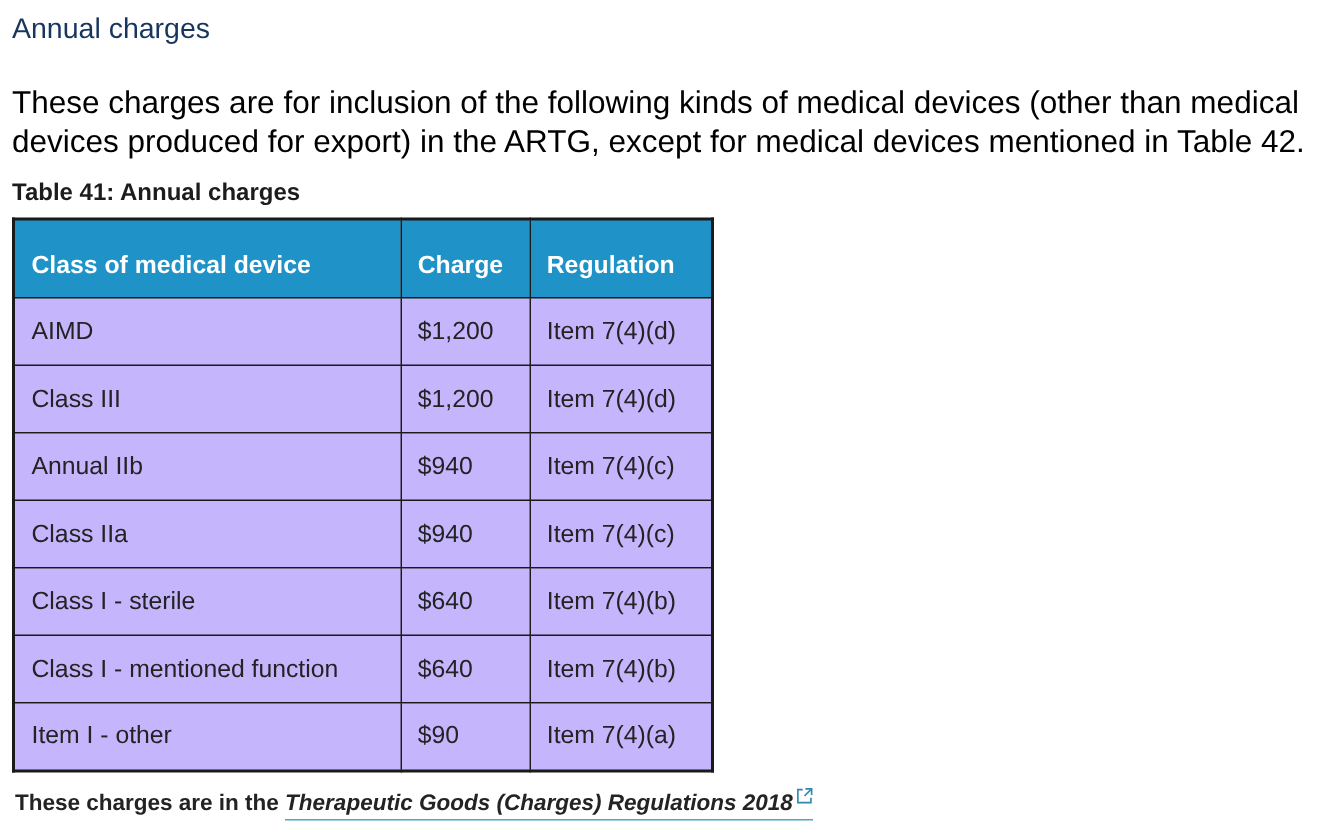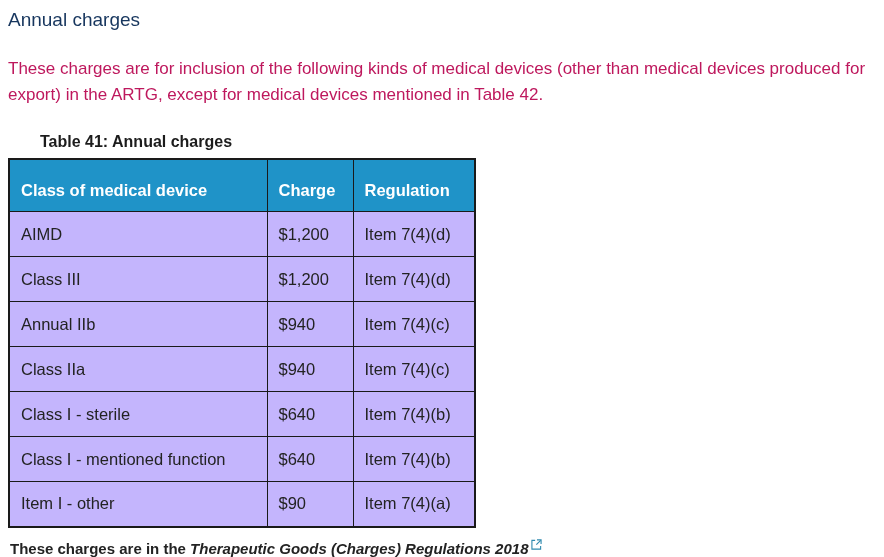--- a/index.html
+++ b/index.html
@@ -15,32 +15,31 @@
     padding: 8px 8px 0 8px;
   }
   .heading {
     font-size: 19px;
     font-weight: normal;
     color: #17365e;
     line-height: 24px;
     margin-bottom: 24px;
   }
   .intro {
-    font-size: 17px;
+    font-size: 21px;
     line-height: 26px;
-    color: #be185d;
-    margin-bottom: 25px;
+    color: #000000;
+    margin-bottom: 12px;
     max-width: 872px;
   }
   .table-caption {
     font-size: 16px;
     font-weight: bold;
     color: #1c1c1c;
     margin-bottom: 7px;
-    margin-left: 32px;
   }
   table.charges {
     border-collapse: collapse;
     table-layout: fixed;
     width: 466px;
     border: 2px solid #1a1a1a;
   }
   table.charges col.c1 { width: 258px; }
   table.charges col.c2 { width: 86px; }
   table.charges col.c3 { width: 122px; }

